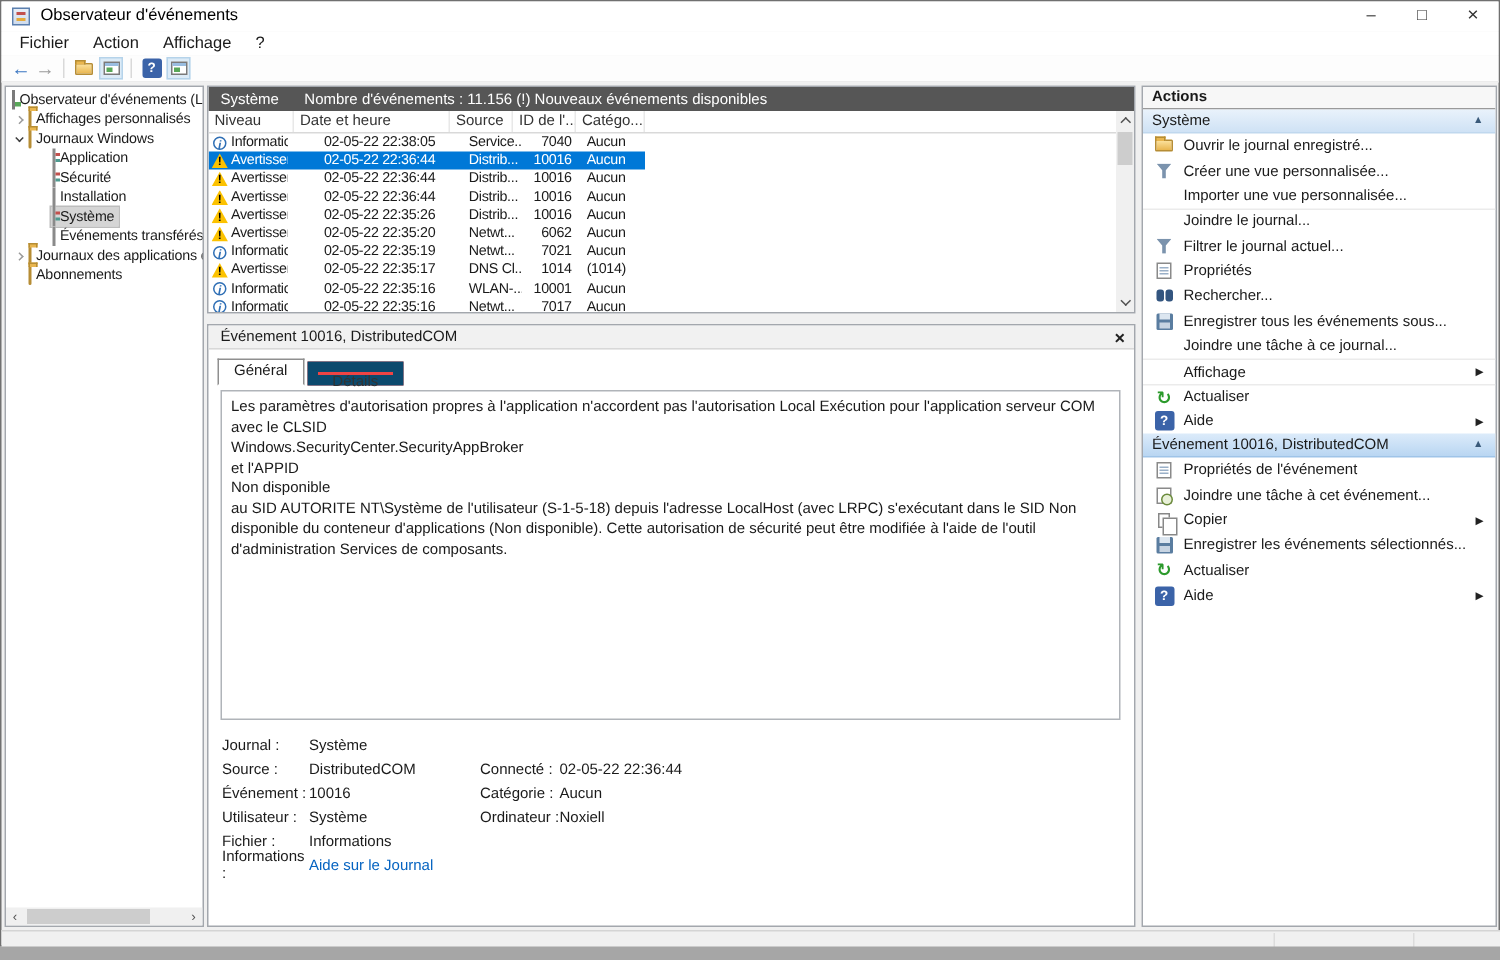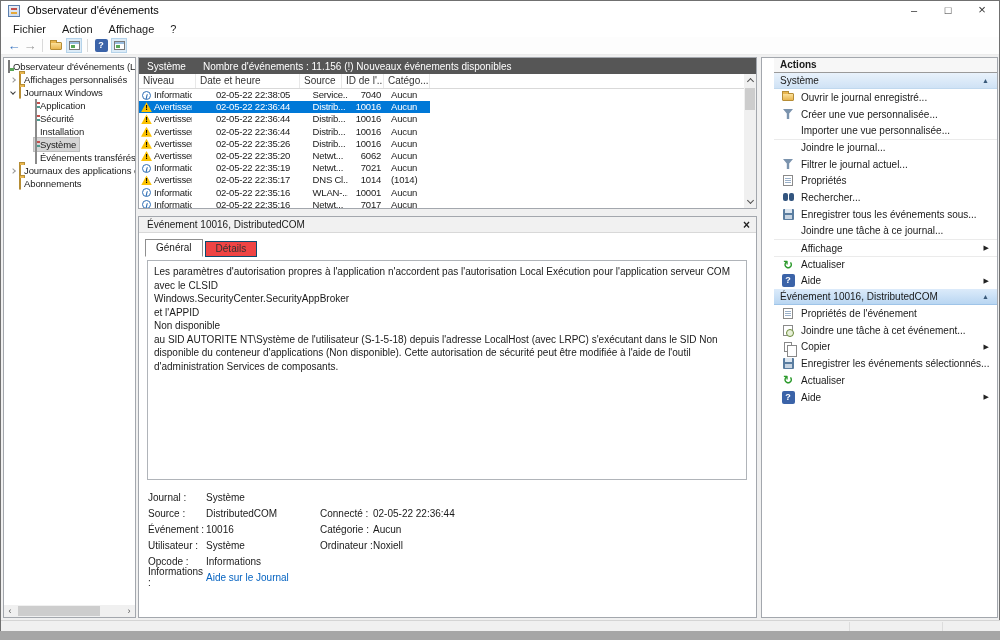--- a/index.html
+++ b/index.html
@@ -47,21 +47,21 @@
   .console-shape::before { content:""; position:absolute; left:0; top:0; width:100%; height:2px; background:#9abde0; }
   .console-shape::after { content:""; position:absolute; left:1px; bottom:1px; width:4px; height:3px; background:#58a758; }
   .help-box { width:13px; height:13px; background:#3b63a8; color:#fff; font-size:9px;
     font-weight:bold; text-align:center; line-height:13px; border-radius:2px; }
 
   
   .panel { position:absolute; background:#fff; border:1px solid #a3a7ad; }
   .tree-panel   { left:2px;   top:56px;  width:133px; height:561px; overflow:hidden; }
   .table-panel  { left:137px; top:56px;  width:619px; height:152px; overflow:hidden; }
   .details-panel{ left:137px; top:215px; width:619px; height:402px; overflow:hidden; }
-  .actions-panel{ left:760px; top:56px;  width:237px; height:561px; overflow:hidden;padding-left:12px; }
+  .actions-panel{ left:760px; top:56px;  width:237px; height:561px; overflow:hidden; }
 
   
   .tree { padding-top:2px; font-size:9.5px; letter-spacing:-0.1px; white-space:nowrap; }
   .tree-row { height:13px; line-height:13px; display:flex; align-items:center; }
   .chev { width:4px; height:4px; border-right:1px solid #9a9a9a; border-bottom:1px solid #9a9a9a;
     transform:rotate(-45deg); margin:0 4px 0 7px; flex:none; }
   .chev.open { border-color:#3c3c3c; transform:rotate(45deg); margin-top:-2px; }
   .indent1 { margin-left:31px; }
   .t-ic { flex:none; margin-right:3px; position:relative; }
   .folder-sm { width:11px; height:7px; background:linear-gradient(#fbe09a,#e9b64f);
@@ -111,21 +111,21 @@
   .vs-thumb { position:absolute; left:1px; top:14px; width:10px; height:22px; background:#cdcdcd; }
 
   
   .dp-header { height:16px; background:#f1f1f1; border-bottom:1px solid #d8d8d8;
     display:flex; align-items:center; font-size:10px; }
   .dp-header .dp-title { margin-left:8px; }
   .dp-close { position:absolute; right:6px; top:1px; font-size:12px; font-weight:bold; color:#222; }
   .tabs { position:absolute; left:6px; top:22px; display:flex; height:18px; font-size:10px; }
   .tab { padding:2px 10px 0; margin-right:2px; }
   .tab.active { background:#fff; border:1px solid #8f8f8f; border-bottom:1px solid #fff;text-align:right; }
-  .tab.inactive { background:#ef4444; border:1px solid #0c4a6e; margin-top:2px; padding-top:1px; color:#333; }
+  .tab.inactive { background:#ef4444; border:7px solid #0c4a6e; margin-top:2px; padding-top:1px; color:#333; }
   .desc-box { position:absolute; left:8px; top:43px; width:600px; height:220px;
     border:1px solid #b0b4b9; padding:4px 6px; font-size:10px; line-height:1.35;
     white-space:pre-line; overflow:hidden; }
   .fields { position:absolute; left:9px; top:272px; width:600px; font-size:10px; }
   .f-row { height:16px; display:flex; position:relative; align-items:center; }
   .f-label { width:58px; flex:none; color:#1a1a1a; }
   .f-pair2 { position:absolute; left:172px; top:0; height:16px; display:flex; align-items:center; }
   .f-label2 { width:53px; flex:none; }
   .f-link { color:#0563c1; }
 
@@ -426,21 +426,21 @@
       </div>
       <div class="f-row">
         <span class="f-label">Utilisateur :</span>
         <span>Système</span>
         <span class="f-pair2">
           <span class="f-label2">Ordinateur :</span>
           <span>Noxiell</span>
         </span>
       </div>
       <div class="f-row">
-        <span class="f-label">Opcode :</span>
+        <span class="f-label">Fichier :</span>
         <span>Informations</span>
       </div>
       <div class="f-row">
         <span class="f-label">Informations :</span>
         <span class="f-link">Aide sur le Journal</span>
       </div>
     </div>
   </div>
 
   <div class="panel actions-panel">

